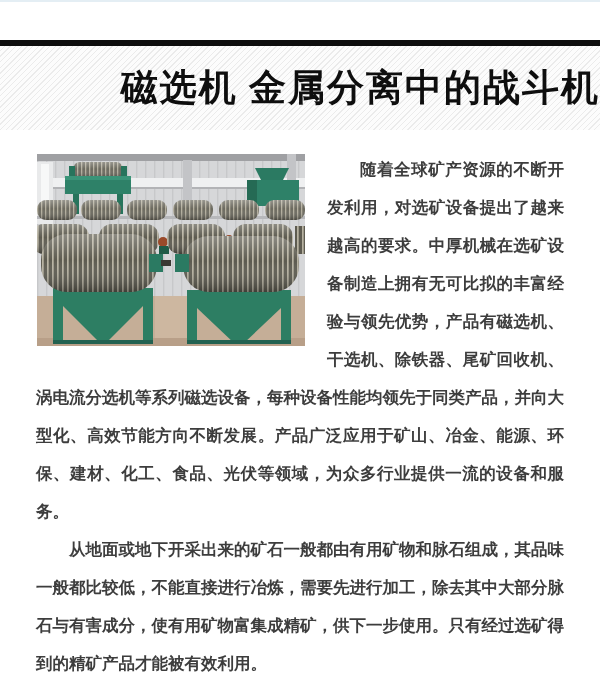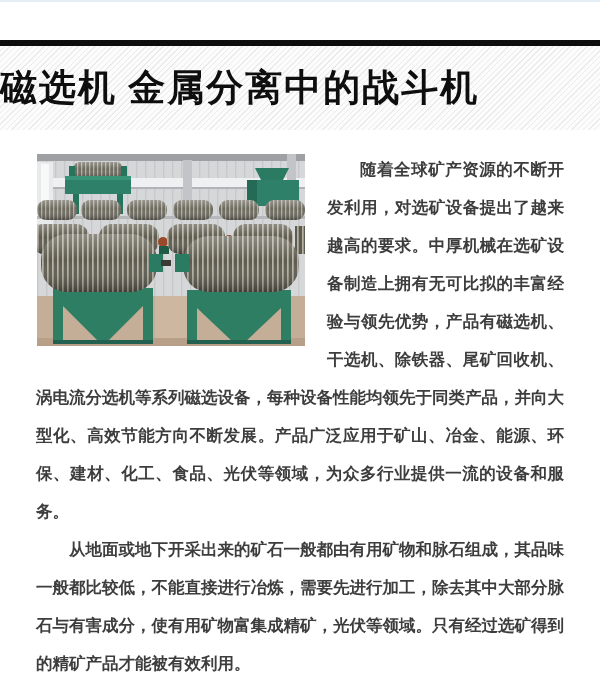--- a/index.html
+++ b/index.html
@@ -20,21 +20,21 @@
     margin-top: 38px;
     border-top: 6px solid #0d0d0d;
     height: 84px;
     background: repeating-linear-gradient(
       135deg,
       #fcfcfc 0px, #fcfcfc 3px,
       #ebebeb 3px, #ebebeb 4px
     );
     display: flex;
     align-items: center;
-    justify-content: flex-start;
+    justify-content: flex-end;
   }
   .title-band h1 {
     margin: 0;
     font-family: "Liberation Serif", serif;
     font-weight: bold;
     font-size: 37px;
     letter-spacing: 2px;
     color: #0e0e0e;
     white-space: nowrap;
   }
@@ -169,17 +169,17 @@
         <rect x="112" y="100" width="14" height="18" fill="#2b7a62"></rect>
         <rect x="124" y="106" width="10" height="6" fill="#3b3a34"></rect>
 
         <rect x="146" y="82" width="116" height="56" rx="26" fill="url(#ribs)"></rect>
         <rect x="146" y="82" width="116" height="56" rx="26" fill="url(#shade)"></rect>
         <rect x="138" y="100" width="14" height="18" fill="#2b7a62"></rect>
       </svg>
     </div>
 
     <p>随着全球矿产资源的不断开发利用，对选矿设备提出了越来越高的要求。中厚机械在选矿设备制造上拥有无可比拟的丰富经验与领先优势，产品有磁选机、干选机、除铁器、尾矿回收机、涡电流分选机等系列磁选设备，每种设备性能均领先于同类产品，并向大型化、高效节能方向不断发展。产品广泛应用于矿山、冶金、能源、环保、建材、化工、食品、光伏等领域，为众多行业提供一流的设备和服务。</p>
-    <p>从地面或地下开采出来的矿石一般都由有用矿物和脉石组成，其品味一般都比较低，不能直接进行冶炼，需要先进行加工，除去其中大部分脉石与有害成分，使有用矿物富集成精矿，光伏等领域。只有经过选矿得到的精矿产品才能被有效利用。</p>
+    <p>从地面或地下开采出来的矿石一般都由有用矿物和脉石组成，其品味一般都比较低，不能直接进行冶炼，需要先进行加工，除去其中大部分脉石与有害成分，使有用矿物富集成精矿，供下一步使用。只有经过选矿得到的精矿产品才能被有效利用。</p>
     <p>磁力选矿（简称为磁选）是根据矿石中各种矿物的磁性差异，在磁选机磁场中进行分选的一种选矿方法。</p>
 
   </div>
 </div>
 
 </body></html>

